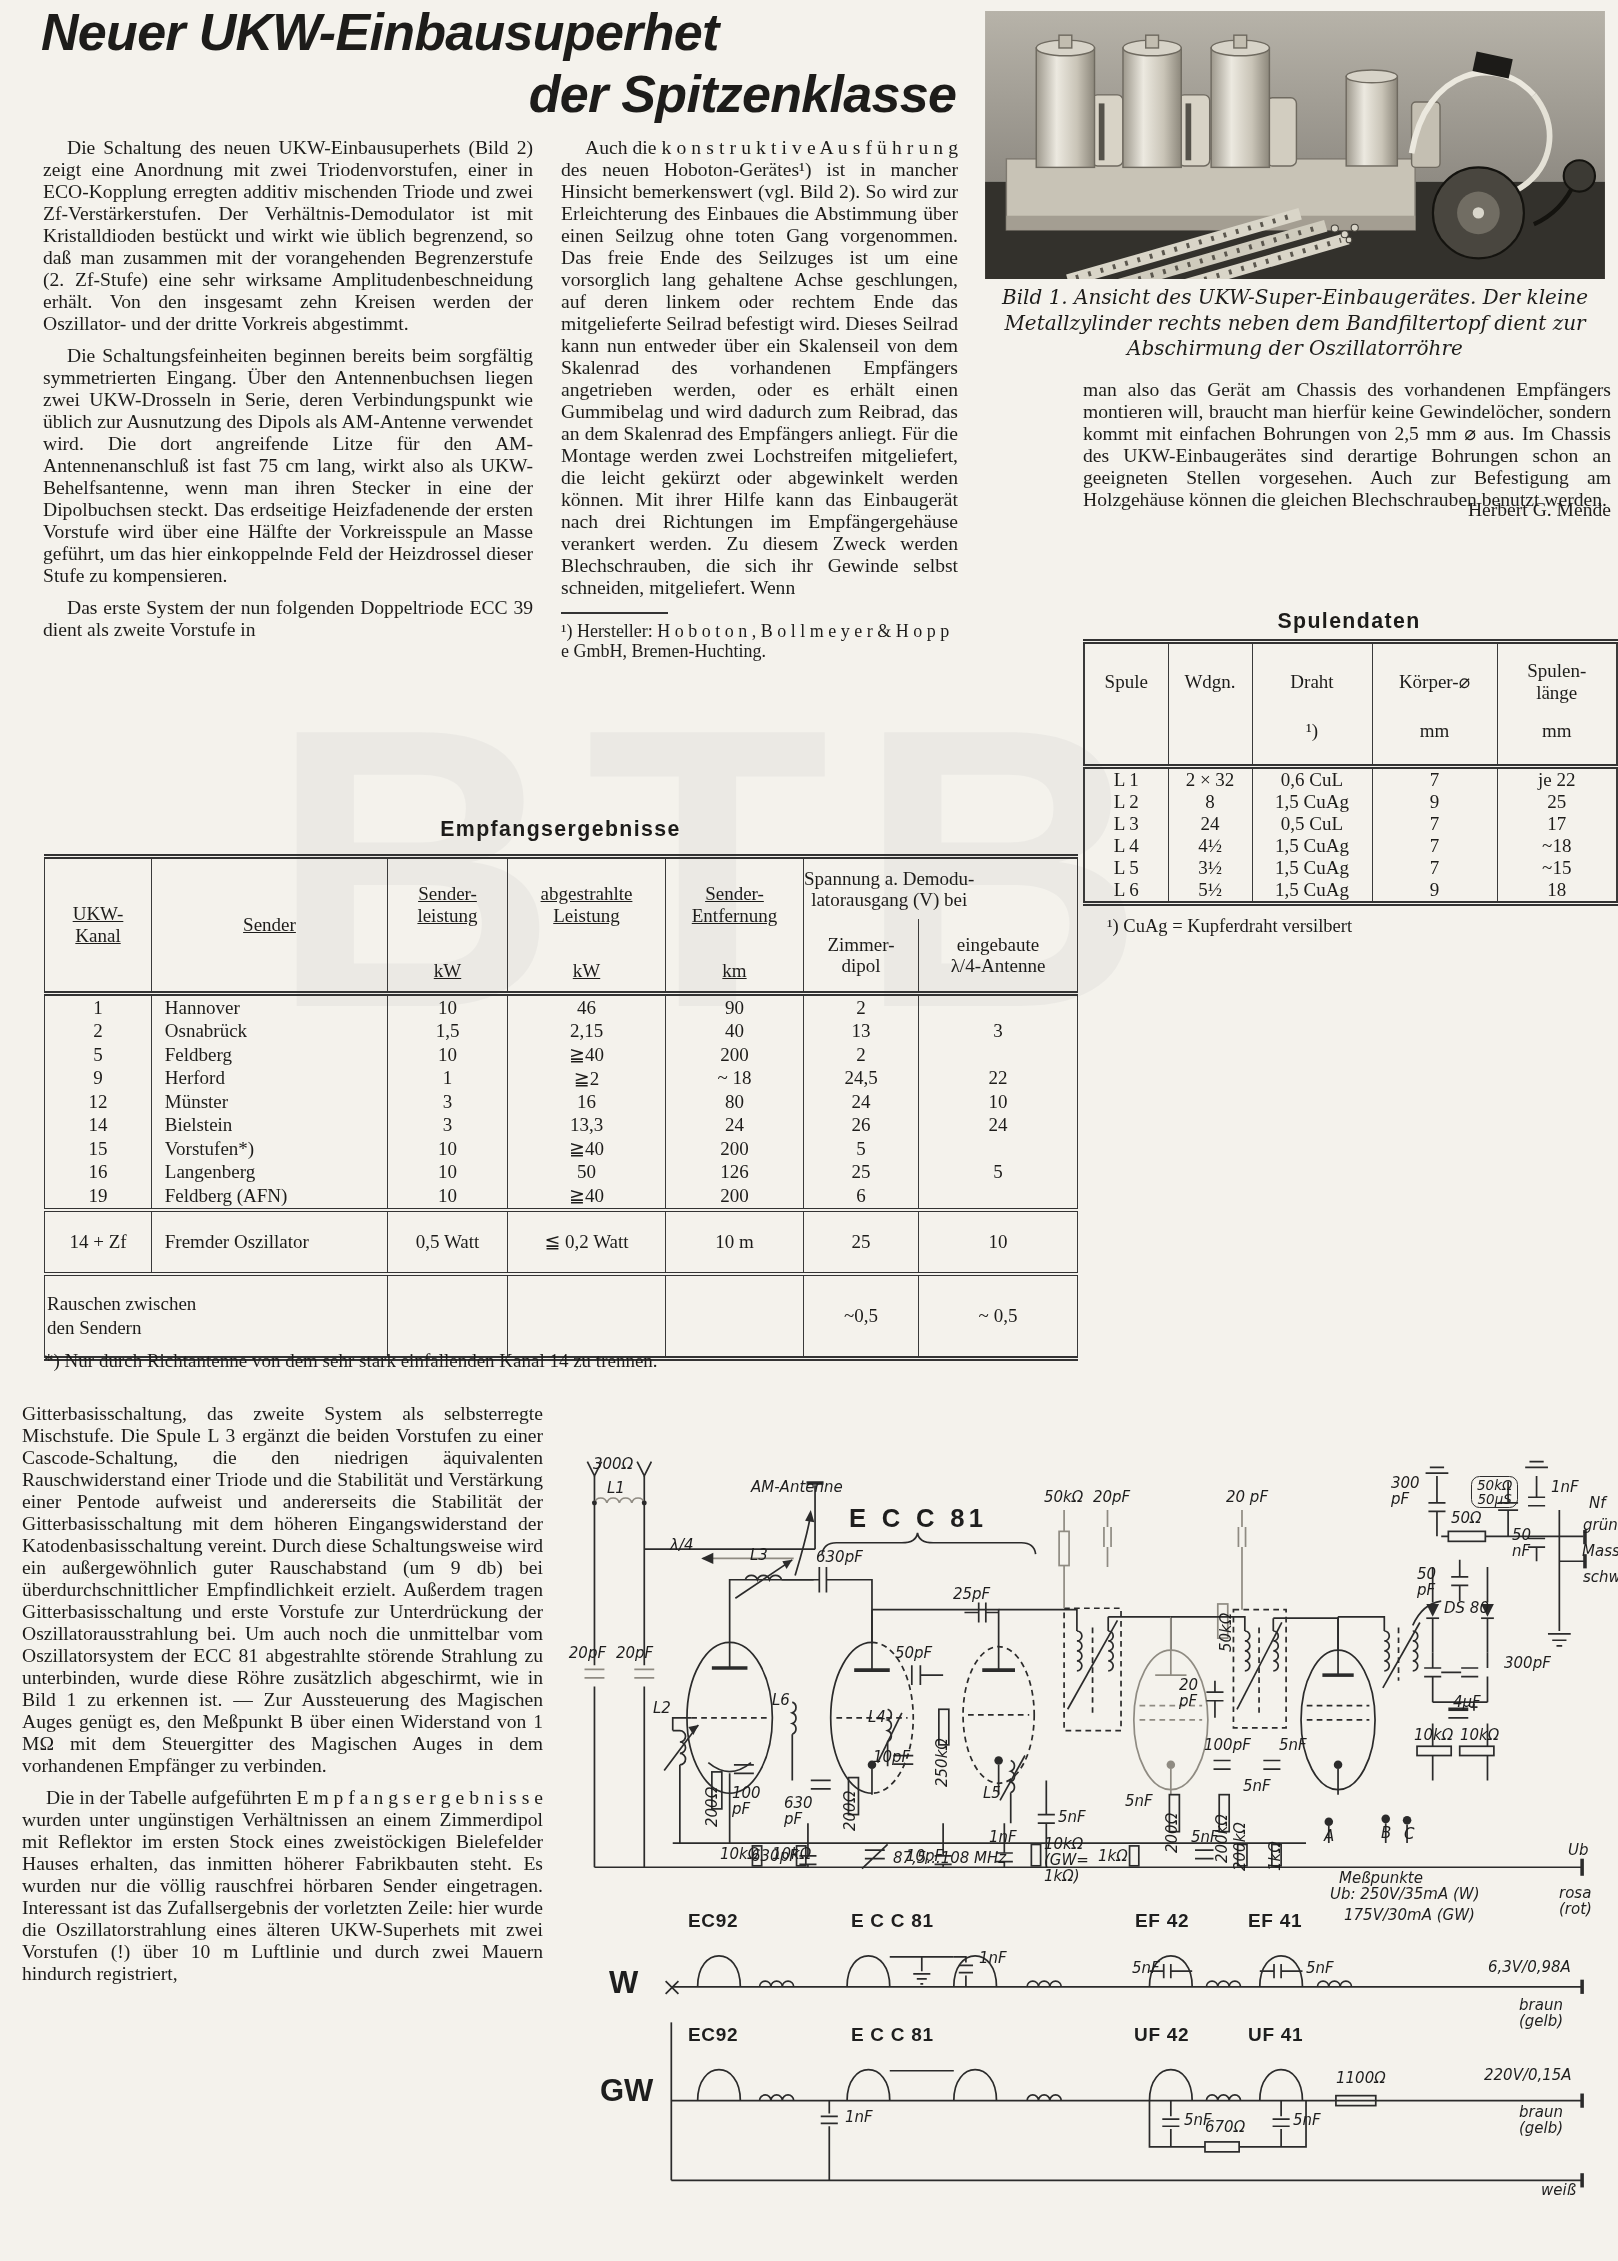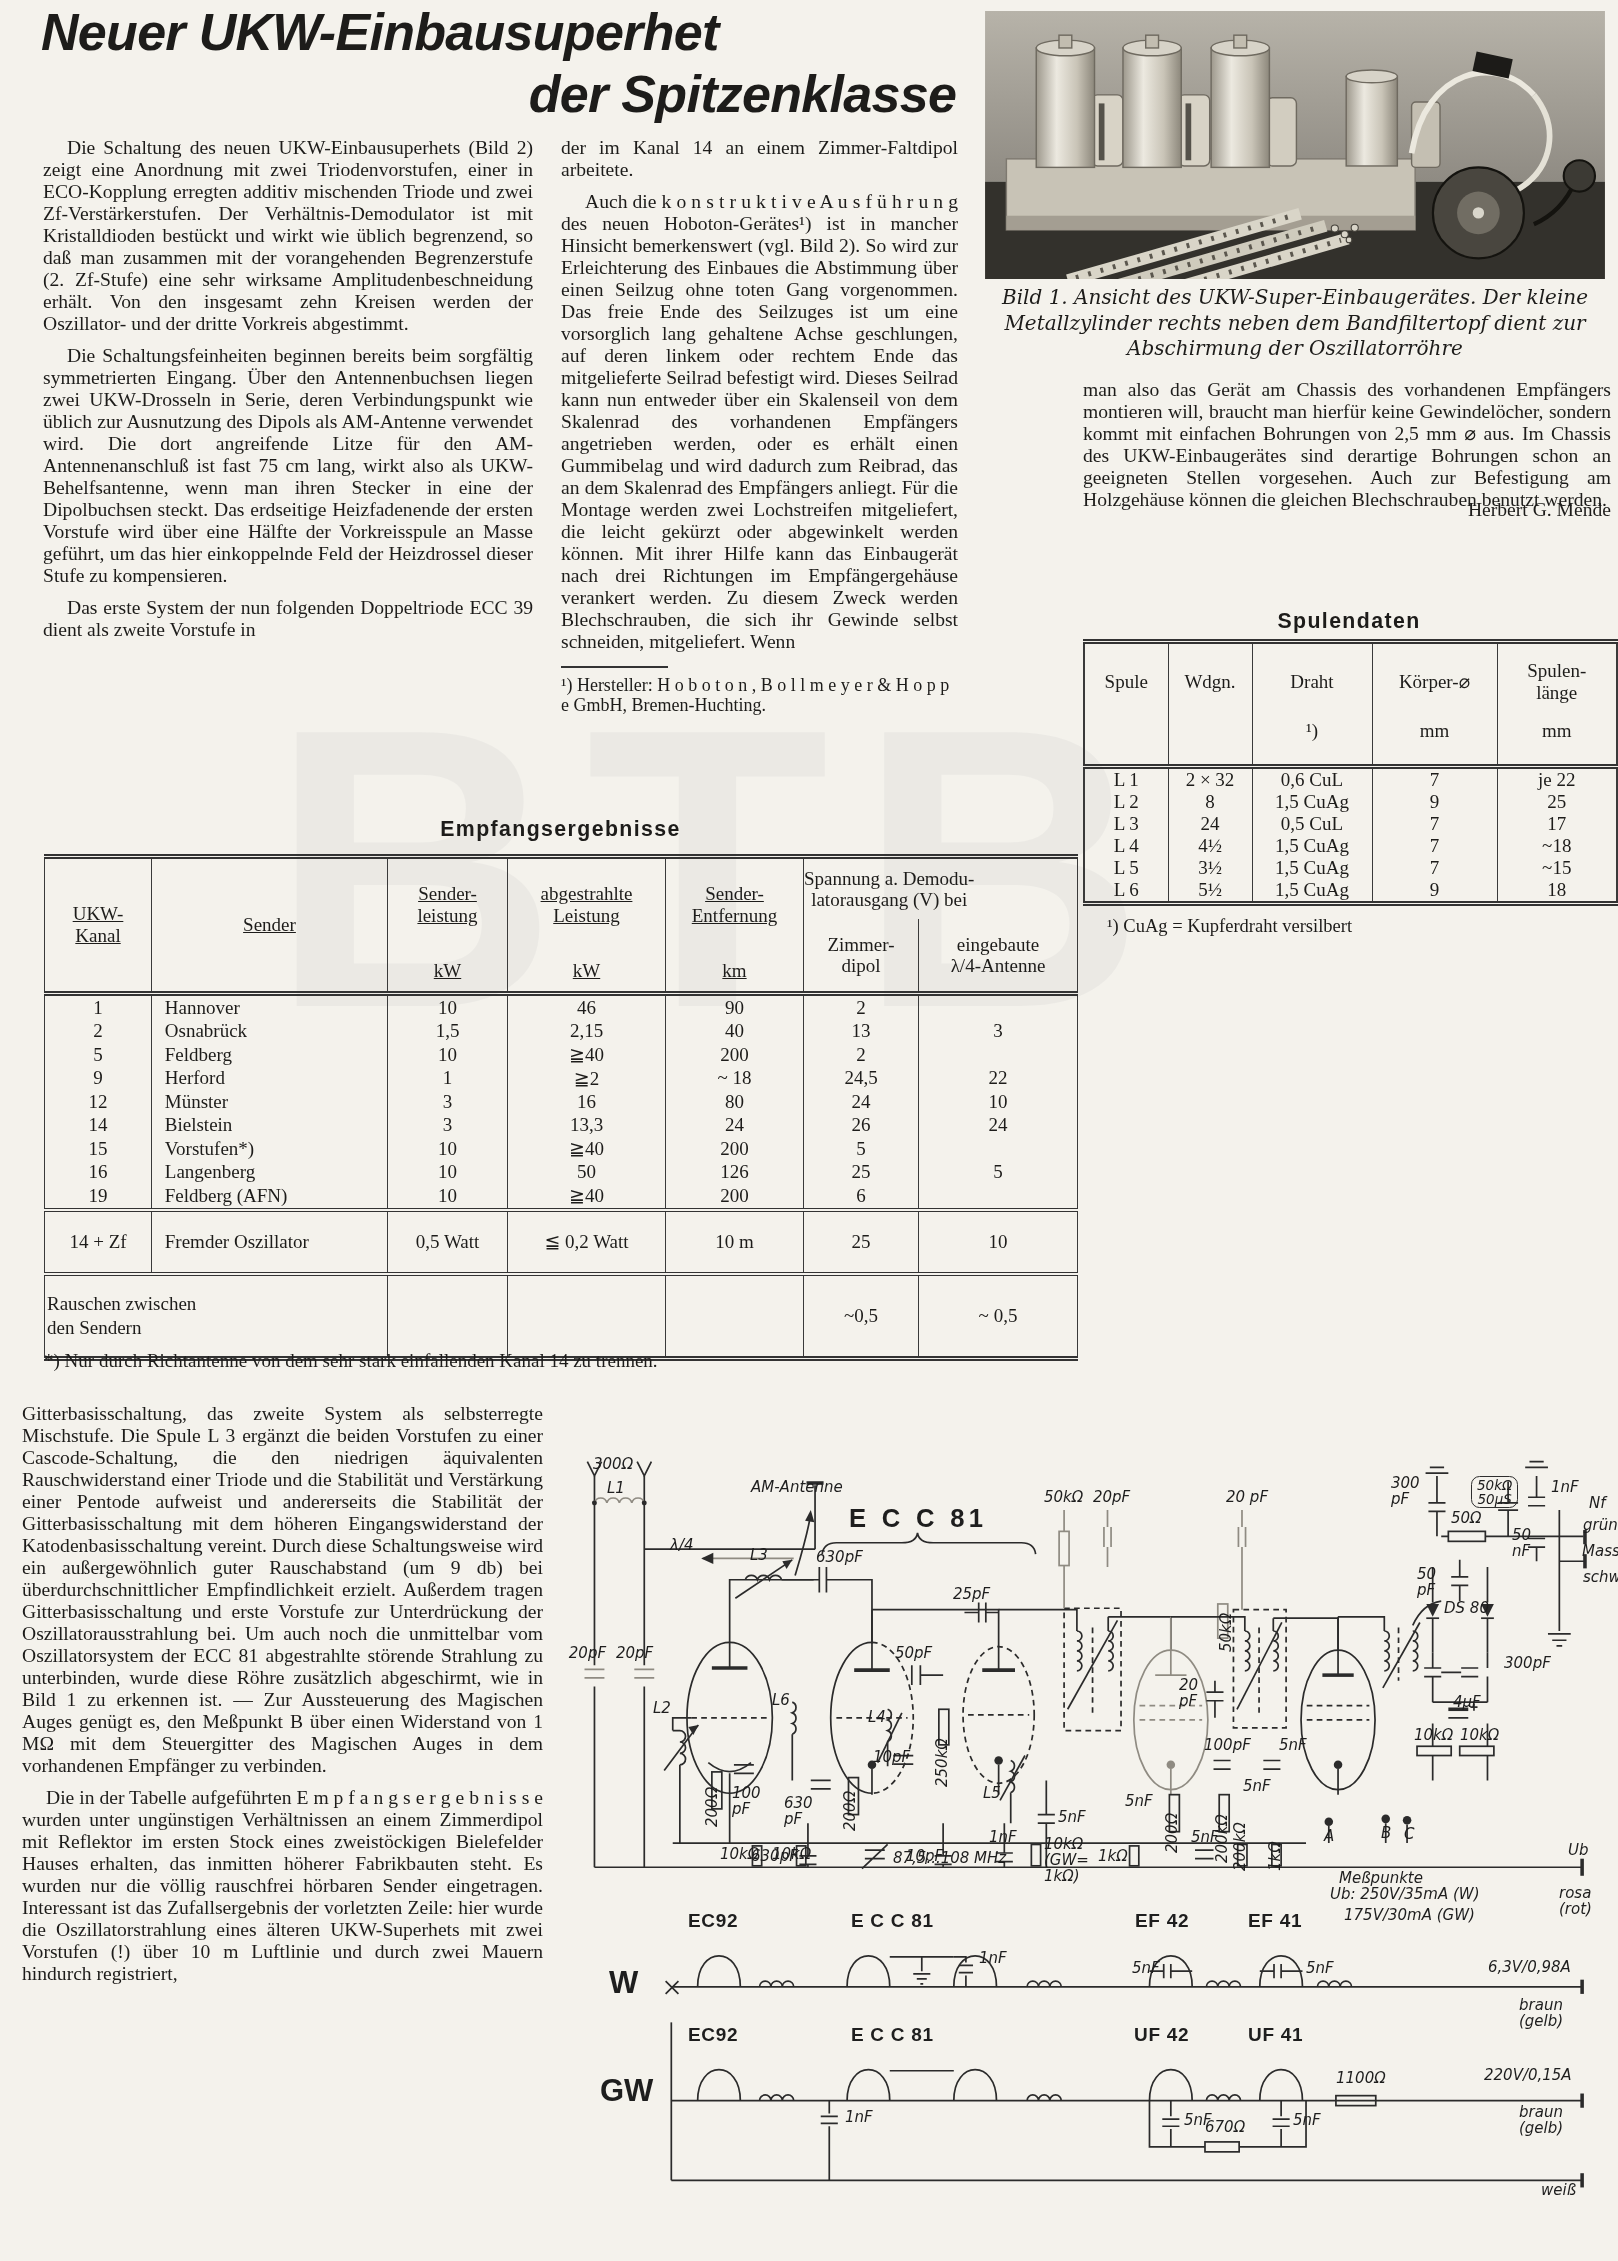--- a/index.html
+++ b/index.html
@@ -144,21 +144,20 @@
   </div>
   <div class="cap" style="left:975px;top:285px;width:640px;">Bild 1. Ansicht des UKW-Super-Einbaugerätes. Der kleine Metallzylinder rechts neben dem Bandfiltertopf dient zur Abschirmung der Oszillatorröhre</div>
 
   <div class="col" style="left:43px;top:137px;width:490px;">
     <p>Die Schaltung des neuen UKW-Einbausuperhets (Bild 2) zeigt eine Anordnung mit zwei Triodenvorstufen, einer in ECO-Kopplung erregten additiv mischenden Triode und zwei Zf-Verstärkerstufen. Der Verhältnis-Demodulator ist mit Kristalldioden bestückt und wirkt wie üblich begrenzend, so daß man zusammen mit der vorangehenden Begrenzerstufe (2. Zf-Stufe) eine sehr wirksame Amplitudenbeschneidung erhält. Von den insgesamt zehn Kreisen werden der Oszillator- und der dritte Vorkreis abgestimmt.</p>
     <p>Die Schaltungsfeinheiten beginnen bereits beim sorgfältig symmetrierten Eingang. Über den Antennenbuchsen liegen zwei UKW-Drosseln in Serie, deren Verbindungspunkt wie üblich zur Ausnutzung des Dipols als AM-Antenne verwendet wird. Die dort angreifende Litze für den AM-Antennenanschluß ist fast 75 cm lang, wirkt also als UKW-Behelfsantenne, wenn man ihren Stecker in eine der Dipolbuchsen steckt. Das erdseitige Heizfadenende der ersten Vorstufe wird über eine Hälfte der Vorkreisspule an Masse geführt, um das hier einkoppelnde Feld der Heizdrossel dieser Stufe zu kompensieren.</p>
     <p>Das erste System der nun folgenden Doppeltriode ECC 39 dient als zweite Vorstufe in</p>
   </div>
 
   <div class="col" style="left:561px;top:137px;width:397px;">
-    <p class="noind">der im Kanal 14 an einem Zimmer-Faltdipol arbeitete.</p>
     <p>Auch die k o n s t r u k t i v e  A u s f ü h r u n g des neuen Hoboton-Gerätes¹) ist in mancher Hinsicht bemerkenswert (vgl. Bild 2). So wird zur Erleichterung des Einbaues die Abstimmung über einen Seilzug ohne toten Gang vorgenommen. Das freie Ende des Seilzuges ist um eine vorsorglich lang gehaltene Achse geschlungen, auf deren linkem oder rechtem Ende das mitgelieferte Seilrad befestigt wird. Dieses Seilrad kann nun entweder über ein Skalenseil von dem Skalenrad des vorhandenen Empfängers angetrieben werden, oder es erhält einen Gummibelag und wird dadurch zum Reibrad, das an dem Skalenrad des Empfängers anliegt. Für die Montage werden zwei Lochstreifen mitgeliefert, die leicht gekürzt oder abgewinkelt werden können. Mit ihrer Hilfe kann das Einbaugerät nach drei Richtungen im Empfängergehäuse verankert werden. Zu diesem Zweck werden Blechschrauben, die sich ihr Gewinde selbst schneiden, mitgeliefert. Wenn</p>
     <hr class="fnrule">
     <p class="noind fn">¹) Hersteller: H o b o t o n ,  B o l l m e y e r  &amp;  H o p p e  GmbH, Bremen-Huchting.</p>
   </div>
 
   <div class="col" style="left:1083px;top:379px;width:528px;">
     <p class="noind">man also das Gerät am Chassis des vorhandenen Empfängers montieren will, braucht man hierfür keine Gewindelöcher, sondern kommt mit einfachen Bohrungen von 2,5 mm ⌀ aus. Im Chassis des UKW-Einbaugerätes sind derartige Bohrungen schon an geeigneten Stellen vorgesehen. Auch zur Befestigung am Holzgehäuse können die gleichen Blechschrauben benutzt werden.</p>
     <div class="byline">Herbert G. Mende</div>
   </div>
 

